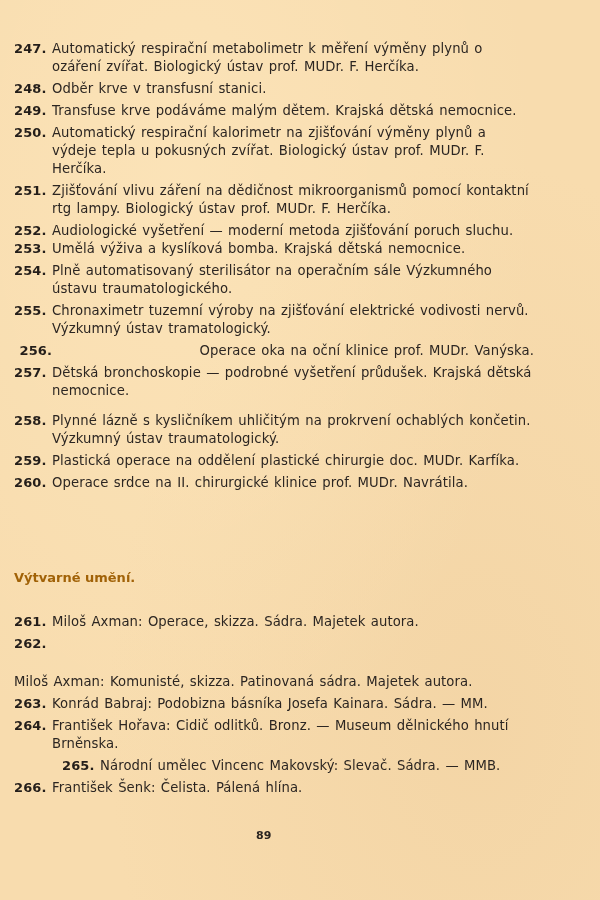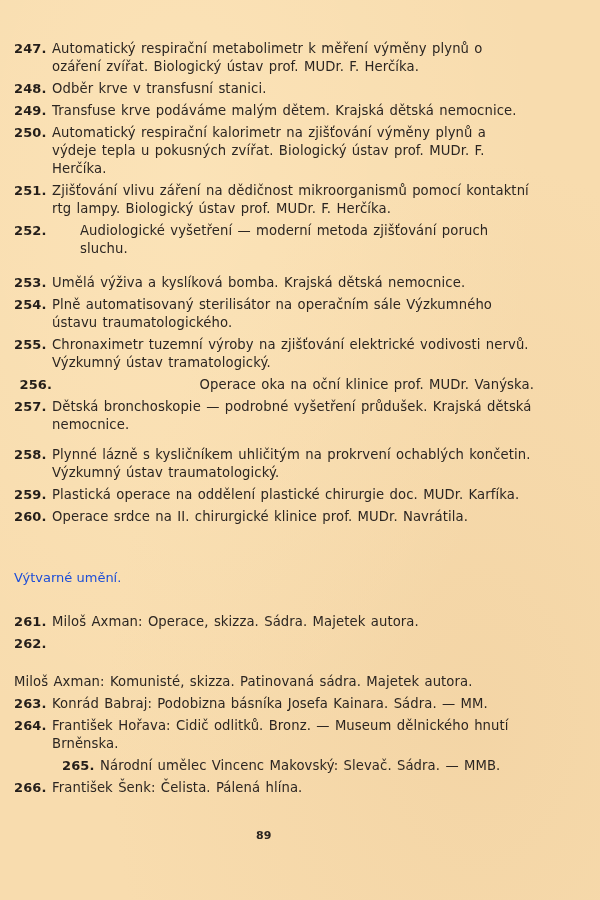--- a/index.html
+++ b/index.html
@@ -46,24 +46,24 @@
     }
     .entry .text {
       flex: 1 1 auto;
       color: #2c2622;
       word-spacing: 1px;
     }
     .section-title {
       position: absolute;
       left: 14px;
       top: 569px;
-      font-weight: normal;
+      font-weight: bold;
       font-size: 13px;
       line-height: 18px;
-      color: #1d4ed8;
+      color: #a16207;
     }
     .page-number {
       position: absolute;
       left: 256px;
       top: 829px;
       font-size: 11px;
       font-weight: bold;
       color: #2a2420;
     }
   </style>
@@ -86,21 +86,21 @@
       <span class="text">Transfuse krve podáváme malým dětem. Krajská dětská nemocnice.</span>
     </div>
     <div class="entry" style="margin-bottom:4px;">
       <span class="num">250.</span>
       <span class="text">Automatický respirační kalorimetr na zjišťování výměny plynů a výdeje tepla u pokusných zvířat. Biologický ústav prof. MUDr. F. Herčíka.</span>
     </div>
     <div class="entry" style="margin-bottom:4px;">
       <span class="num">251.</span>
       <span class="text">Zjišťování vlivu záření na dědičnost mikroorganismů pomocí kontaktní rtg lampy. Biologický ústav prof. MUDr. F. Herčíka.</span>
     </div>
-    <div class="entry" style="margin-bottom:16px;gap:28px;">
+    <div class="entry" style="margin-bottom:0;">
       <span class="num">252.</span>
       <span class="text">Audiologické vyšetření — moderní metoda zjišťování poruch sluchu.</span>
     </div>
     <div class="entry" style="margin-bottom:4px;">
       <span class="num">253.</span>
       <span class="text">Umělá výživa a kyslíková bomba. Krajská dětská nemocnice.</span>
     </div>
     <div class="entry" style="margin-bottom:4px;">
       <span class="num">254.</span>
       <span class="text">Plně automatisovaný sterilisátor na operačním sále Výzkumného ústavu traumatologického.</span>

